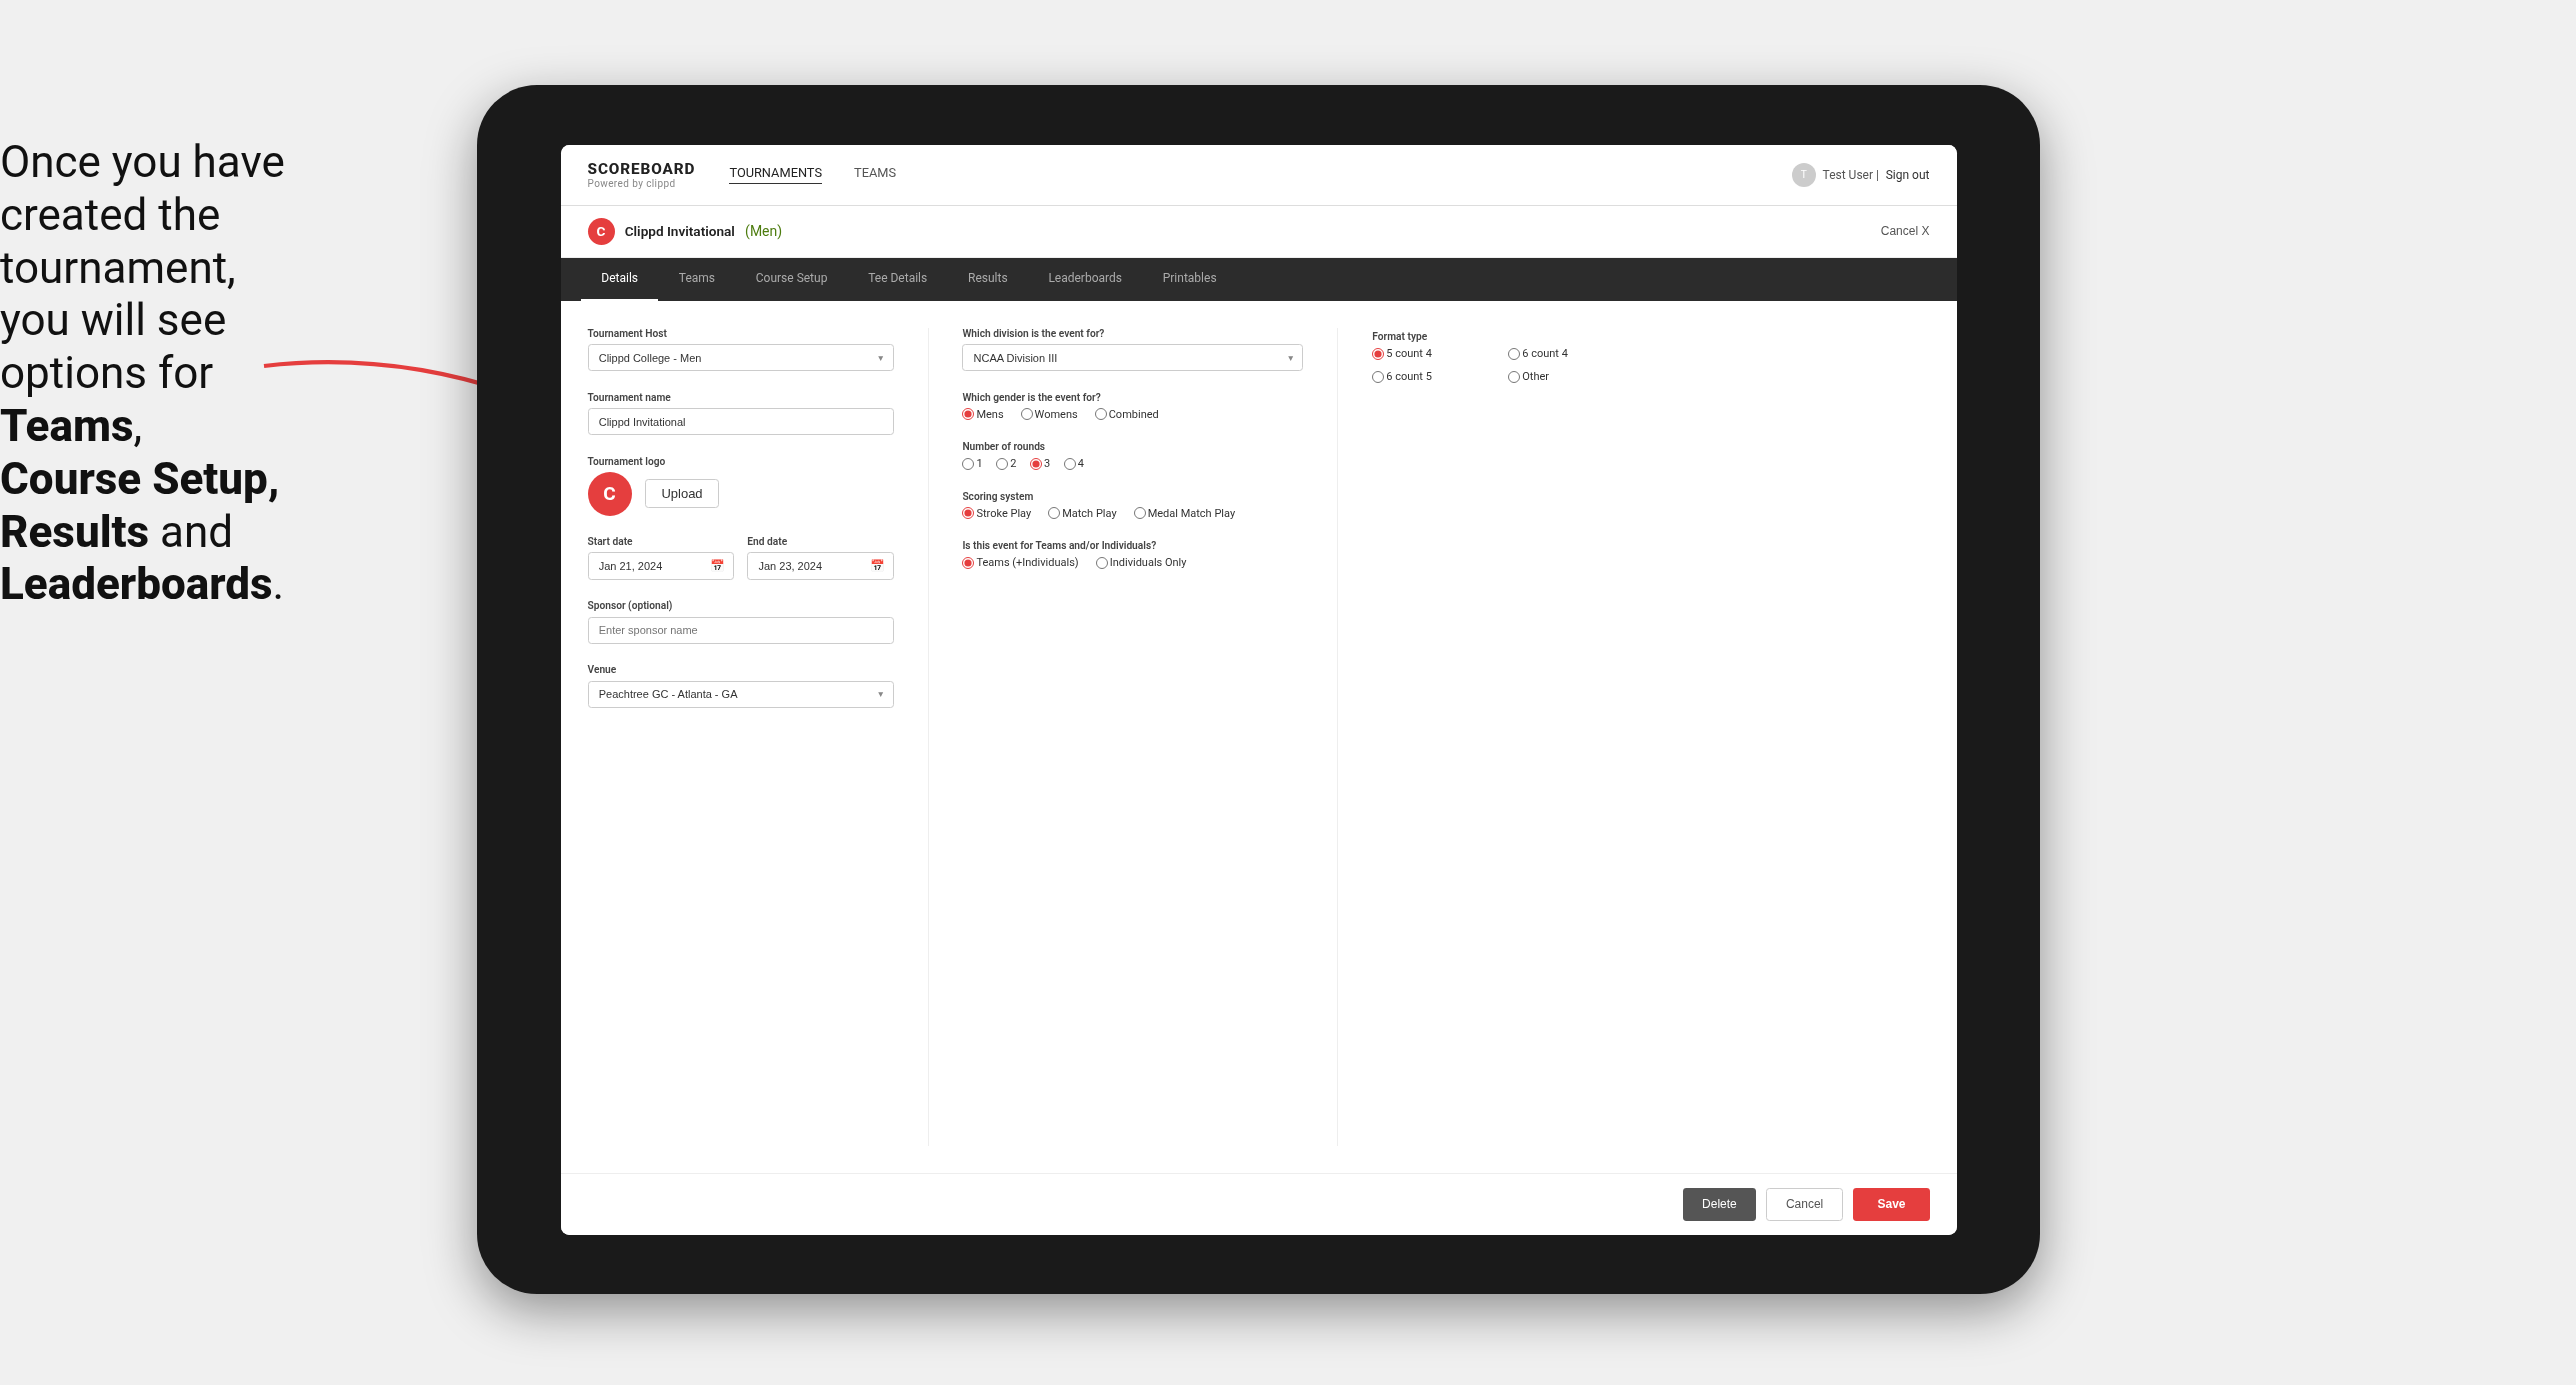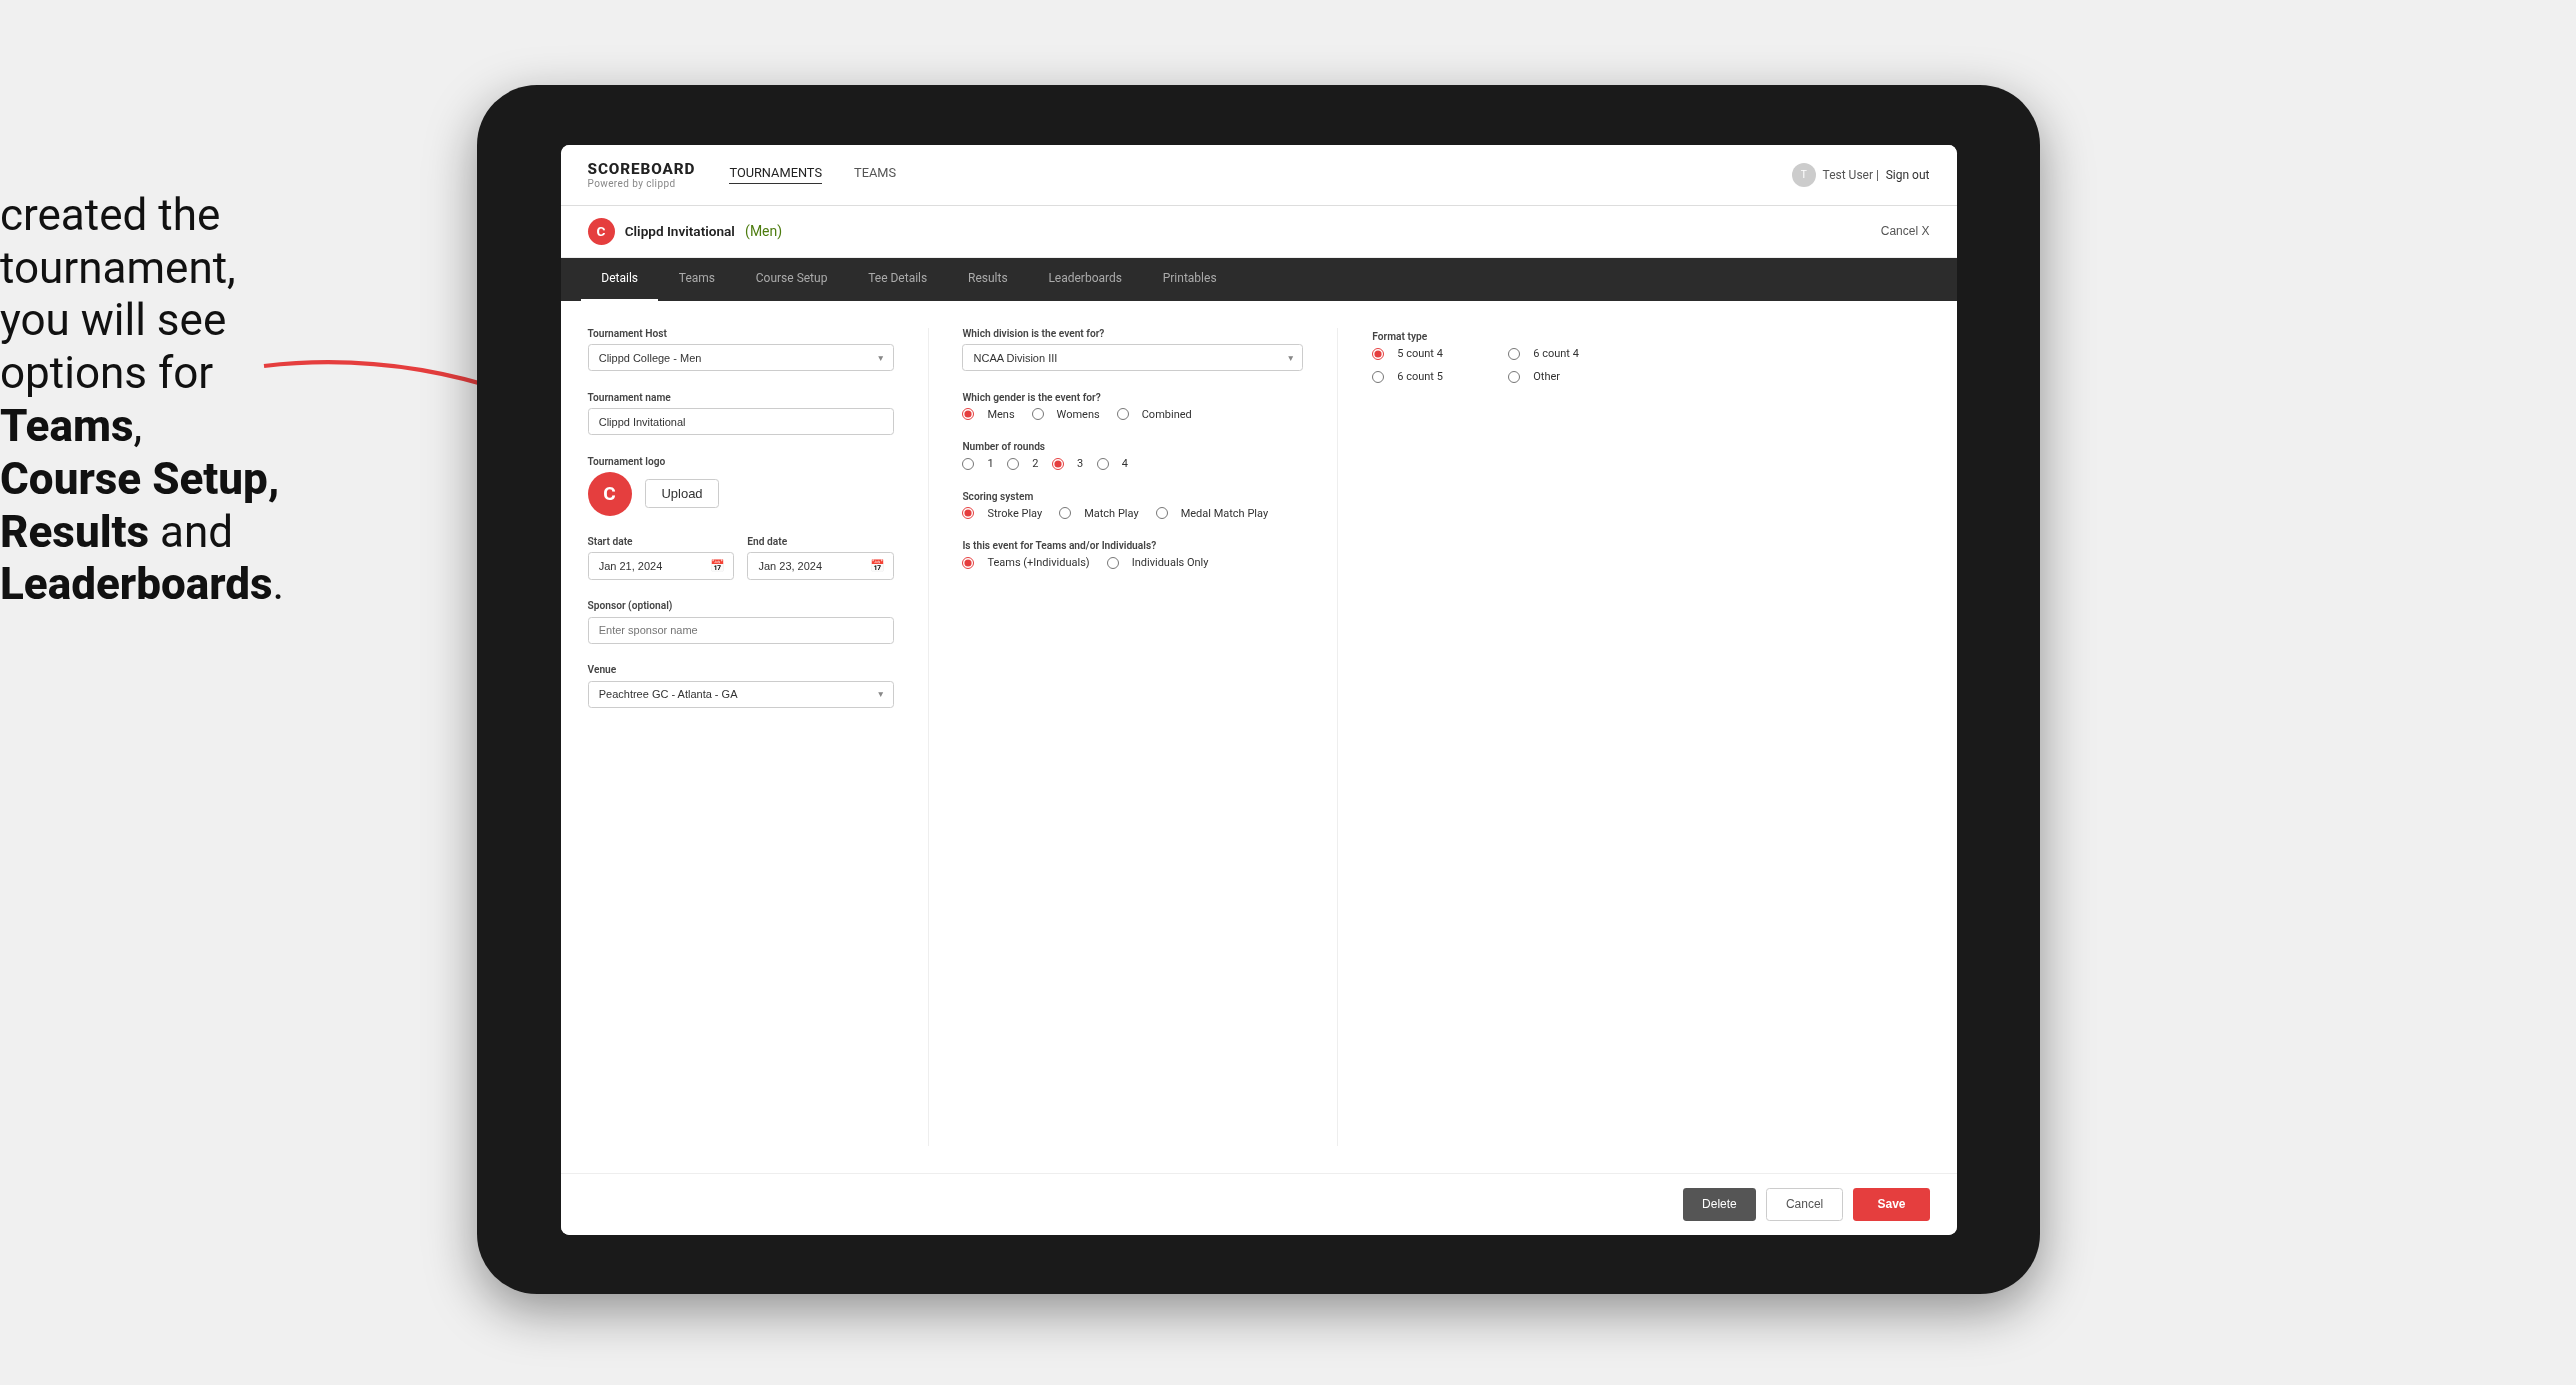--- a/index.html
+++ b/index.html
@@ -338,21 +338,21 @@
     .radio-group {
       display: flex;
       gap: 17px;
       align-items: flex-end;
       flex-wrap: wrap;
     }
 
     .radio-item {
       display: flex;
       align-items: center;
-      gap: 13px;
+      gap: 2px;
       cursor: pointer;
       font-size: 11px;
       color: #333;
     }
 
     .radio-input {
       width: 12px;
       height: 12px;
       accent-color: #e53e3e;
       cursor: pointer;
@@ -428,21 +428,21 @@
       left: 238px;
       top: 332px;
       width: 341px;
       height: 170px;
     }
   </style>
 </head>
 <body>
 
 <div class="instruction-text">
-  <br>
+  <span>Once you have</span><br>
   <span>created the</span><br>
   <span>tournament,</span><br>
   <span>you will see</span><br>
   <span>options for</span><br>
   <strong>Teams</strong><span>,</span><br>
   <strong>Course Setup,</strong><br>
   <strong>Results</strong><span> and</span><br>
   <strong>Leaderboards</strong><span>.</span>
 </div>
 

